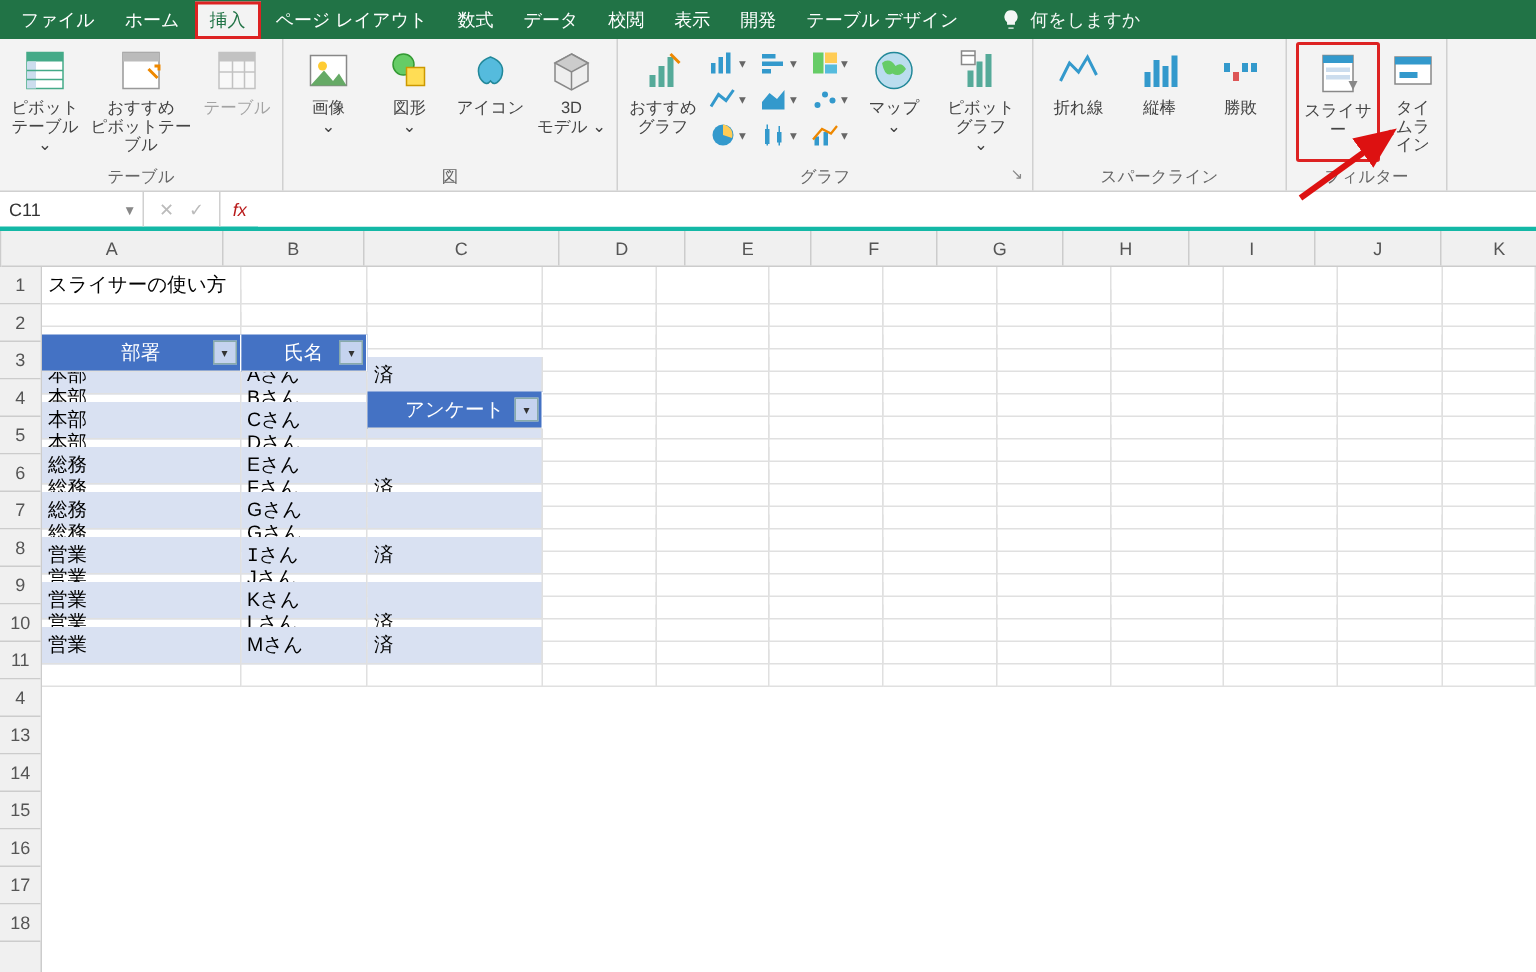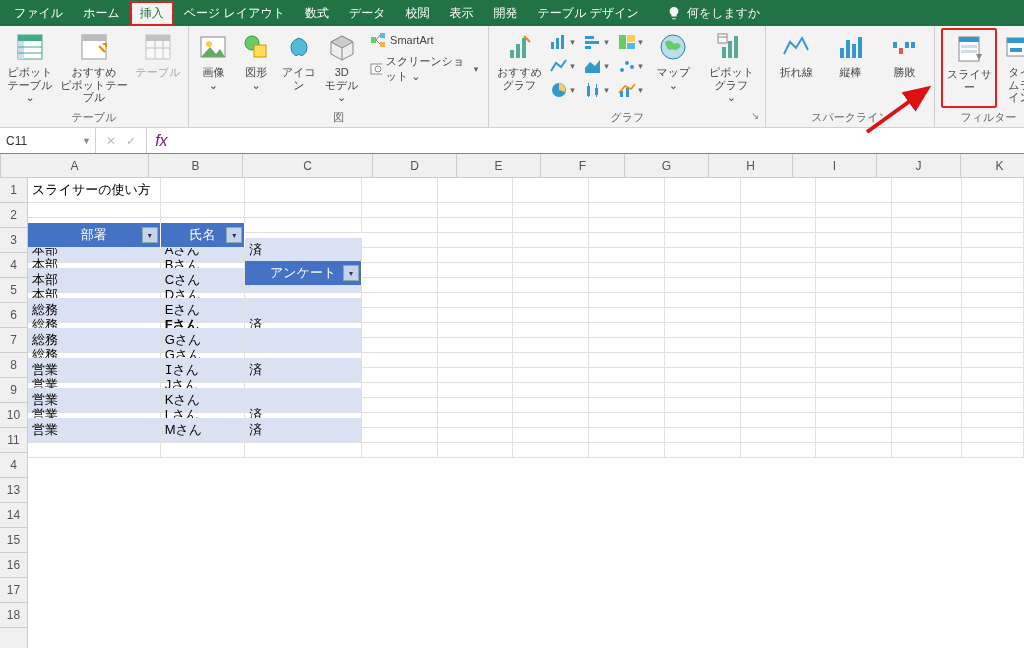--- a/index.html
+++ b/index.html
@@ -30,26 +30,26 @@
 .drop::after { content: "▾"; font-size: 9px; color: #666; margin-left: 2px; }
 
 .mini-grid { display: flex; flex-direction: column; gap: 4px; padding-top: 4px; }
 .mini-row { display: flex; gap: 8px; }
 .mini { width: 26px; height: 20px; display: flex; align-items: center; justify-content: center; cursor: pointer; }
 
 .highlight { border: 2px solid #d22; border-radius: 2px; }
 
 .arrow { position: absolute; pointer-events: none; }
 
-.fbar { height: 26px; border-bottom: 1px solid #14b8a6; display: flex; align-items: center; background: #fff; }
+.fbar { height: 26px; border-bottom: 3px solid #14b8a6; display: flex; align-items: center; background: #fff; }
 .namebox { width: 96px; border-right: 1px solid #d0d0d0; height: 100%; display: flex; align-items: center; padding: 0 6px; position: relative; }
 .namebox span { font-size: 12px; color: #333; }
 .namebox .ndrop { position: absolute; right: 4px; color: #888; font-size: 9px; }
 .fxbtns { display: flex; align-items: center; gap: 10px; padding: 0 10px; color: #bbb; border-right: 1px solid #d0d0d0; height: 100%; }
-.fxlabel { font-style: italic; color: #701a75; padding: 0 8px; font-size: 16px; }
+.fxlabel { font-style: italic; color: #b91c1c; padding: 0 8px; font-size: 12px; }
 .finput { flex: 1; border: none; height: 100%; outline: none; font-size: 12px; padding: 0 4px; }
 
 .sheet { display: flex; height: calc(648px - 26px - 102px - 26px); }
 .rowhdr-col { width: 28px; background: #f0f0f0; border-right: 1px solid #ccc; }
 .gridwrap { flex: 1; overflow: hidden; }
 
 .colhdrs { display: flex; height: 24px; background: #f0f0f0; border-bottom: 1px solid #ccc; }
 .corner { width: 28px; height: 24px; background: #f0f0f0; border-right: 1px solid #ccc; border-bottom: 1px solid #ccc; }
 .colhdr { border-right: 1px solid #ccc; display: flex; align-items: center; justify-content: center; font-size: 12px; color: #555; }
 
@@ -163,39 +163,20 @@
       <div class="big narrow">
         <div class="icon">
             <svg width="30" height="30">
               <path d="M15 4 L26 10 L26 22 L15 28 L4 22 L4 10 Z" fill="#eee" stroke="#888"></path>
               <path d="M15 4 L26 10 L15 16 L4 10 Z" fill="#ccc" stroke="#888"></path>
               <line x1="15" y1="16" x2="15" y2="28" stroke="#888"></line>
             </svg>
           </div>
         <div class="label">3D
 モデル ⌄</div>
-      </div>
-      <div class="stack">
-        <div class="stack-item">
-            <svg class="micon" width="16" height="16">
-              <rect x="1" y="5" width="5" height="6" fill="#6c6"></rect>
-              <rect x="10" y="1" width="5" height="5" fill="#5bd"></rect>
-              <rect x="10" y="10" width="5" height="5" fill="#fa5"></rect>
-              <line x1="6" y1="8" x2="10" y2="3" stroke="#888"></line>
-              <line x1="6" y1="8" x2="10" y2="12" stroke="#888"></line>
-            </svg>
-            <span>SmartArt</span>
-          </div>
-        <div class="stack-item drop">
-            <svg class="micon" width="16" height="16">
-              <rect x="1" y="3" width="14" height="10" fill="#fff" stroke="#888"></rect>
-              <circle cx="8" cy="8" r="3" fill="none" stroke="#888"></circle>
-            </svg>
-            <span>スクリーンショット ⌄</span>
-          </div>
       </div>
     </div>
     <div class="group-label"><span>図</span></div>
   </div>
 
   <div class="group">
     <div class="group-body">
       <div class="big narrow">
         <div class="icon">
             <svg width="30" height="30">
@@ -550,21 +531,21 @@
             <div class="cell" style="width: 84px;"></div>
             <div class="cell" style="width: 84px;"></div>
             <div class="cell" style="width: 84px;"></div>
             <div class="cell" style="width: 84px;"></div>
             <div class="cell" style="width: 84px;"></div>
             <div class="cell" style="width: 78px;"></div>
             <div class="cell" style="width: 68px;"></div>
           </div>
           <div class="row">
             <div class="cell" style="width: 148px;">総務</div>
-            <div class="cell" style="width: 94px; font-weight: bold;">Fさん</div>
+            <div class="cell" style="width: 94px;">Fさん</div>
             <div class="cell" style="width: 130px;">済</div>
             <div class="cell" style="width: 84px;"></div>
             <div class="cell" style="width: 84px;"></div>
             <div class="cell" style="width: 84px;"></div>
             <div class="cell" style="width: 84px;"></div>
             <div class="cell" style="width: 84px;"></div>
             <div class="cell" style="width: 84px;"></div>
             <div class="cell" style="width: 84px;"></div>
             <div class="cell" style="width: 78px;"></div>
             <div class="cell" style="width: 68px;"></div>

